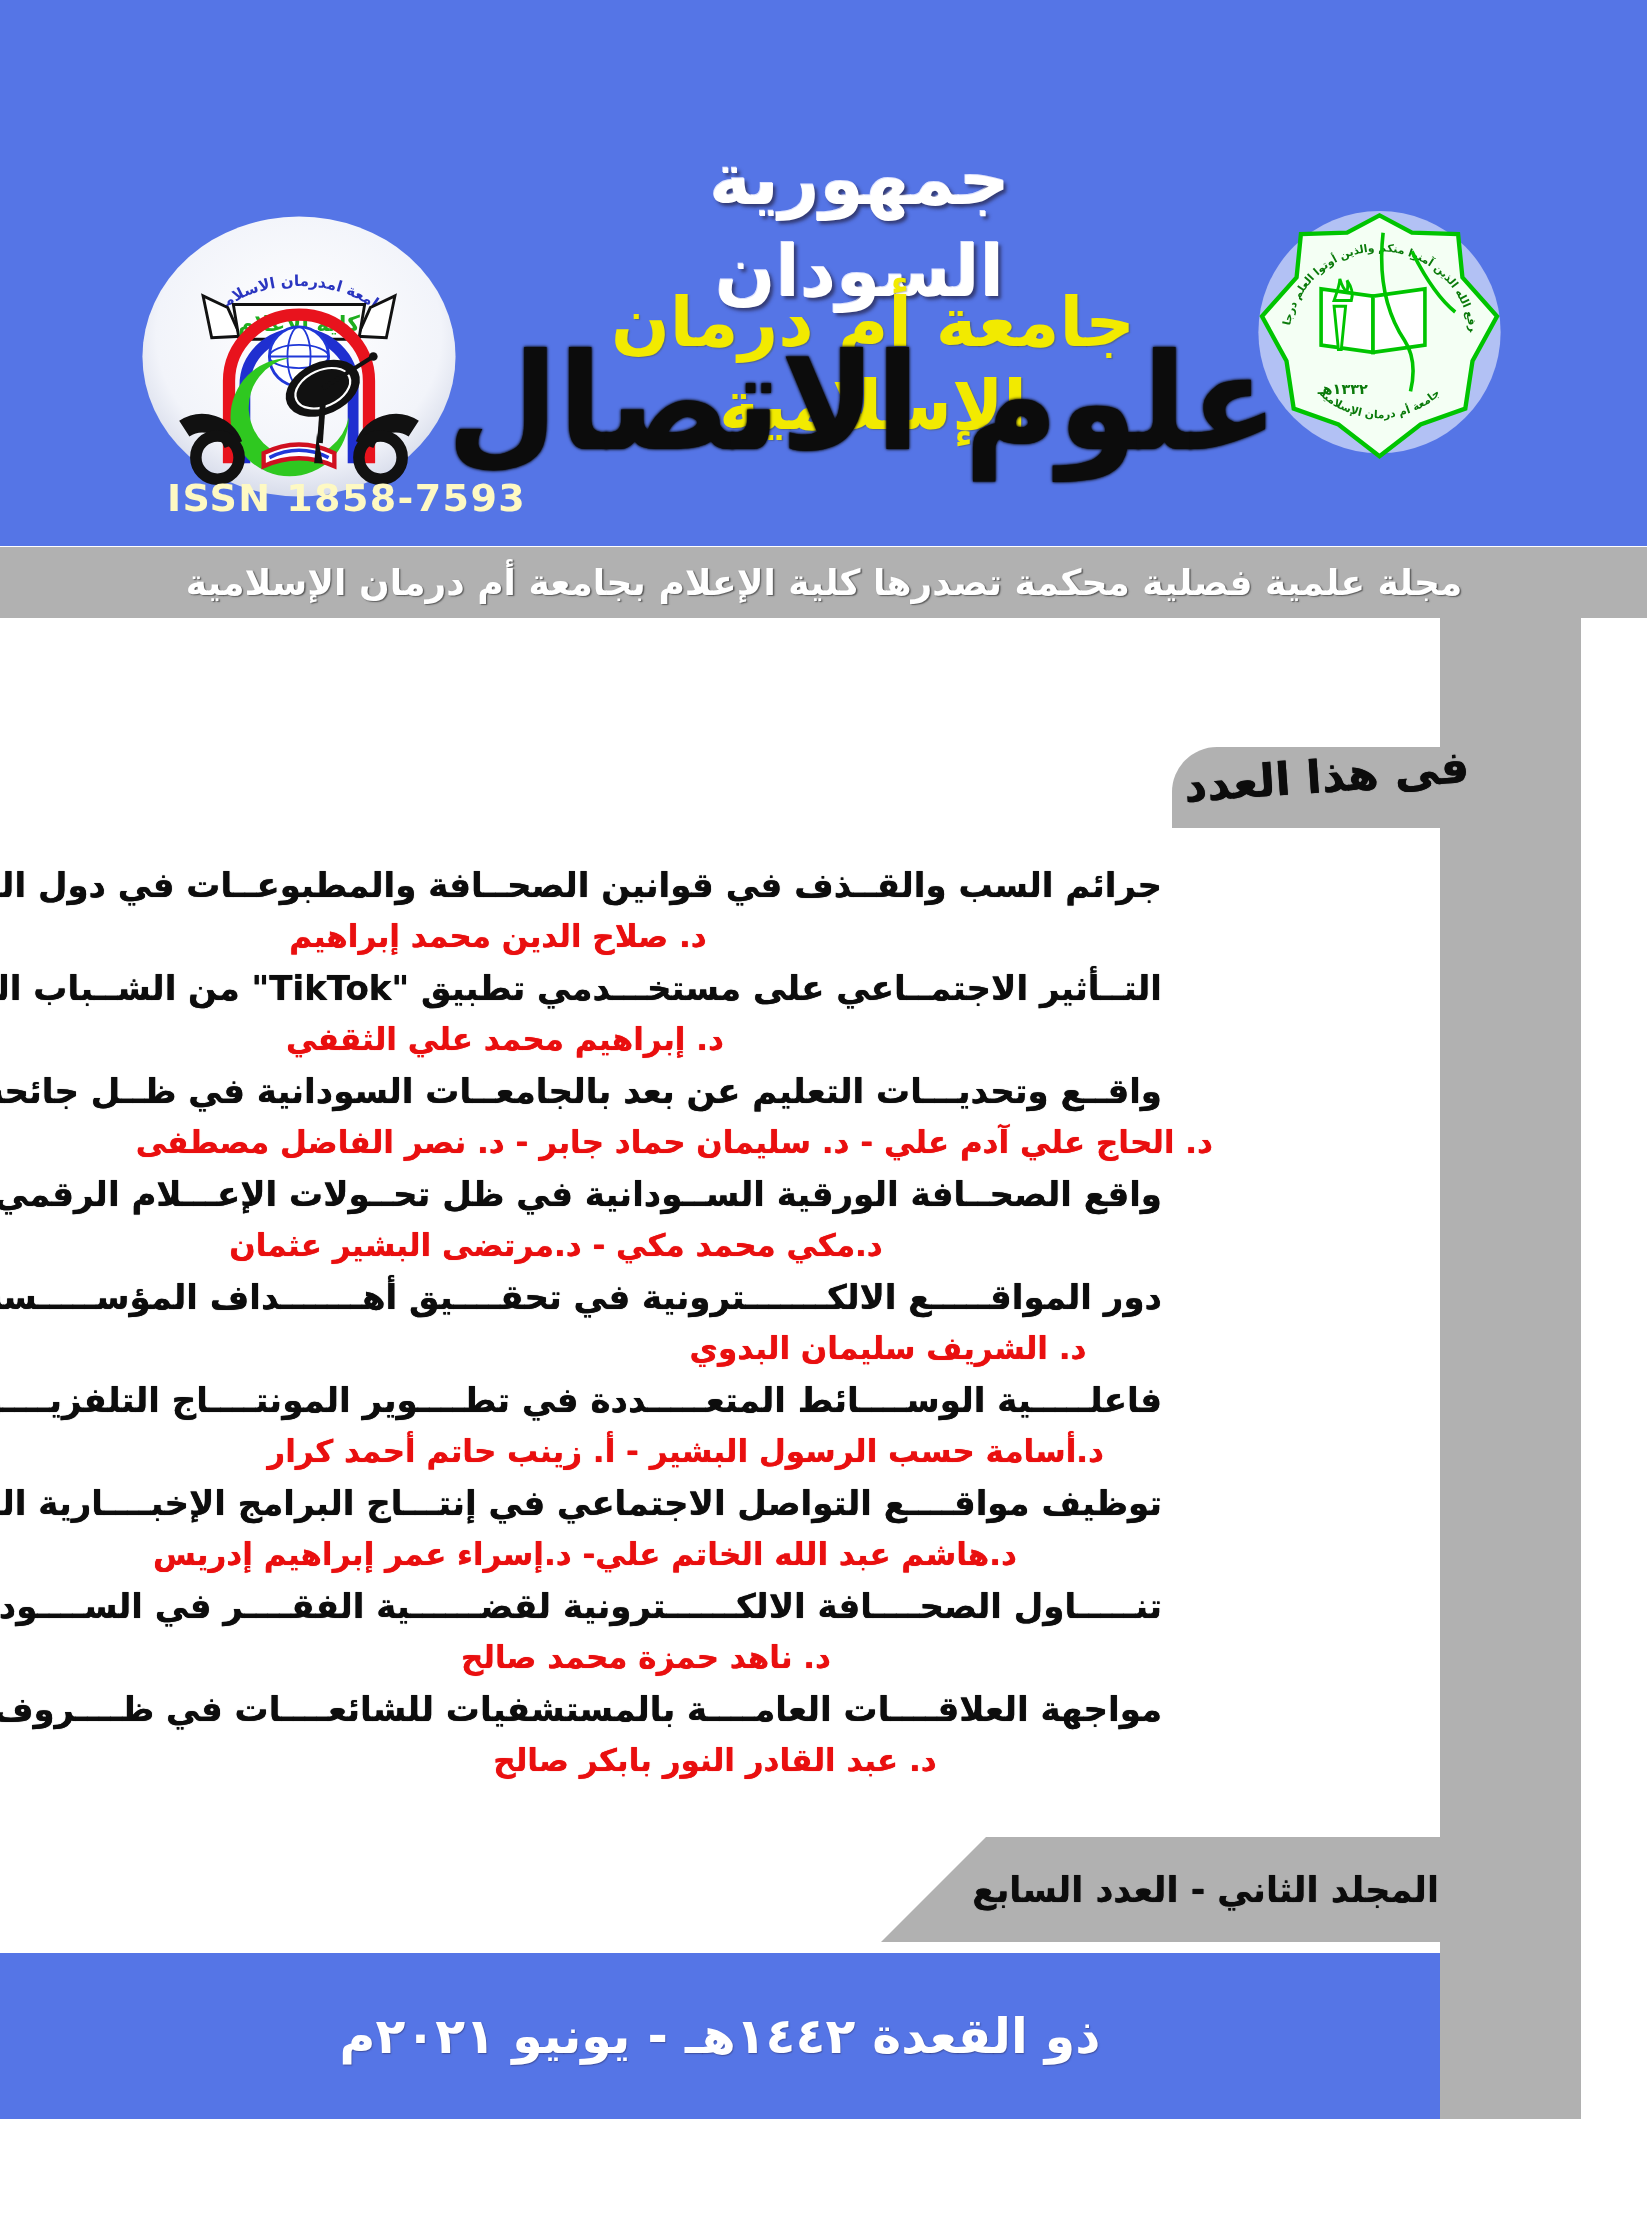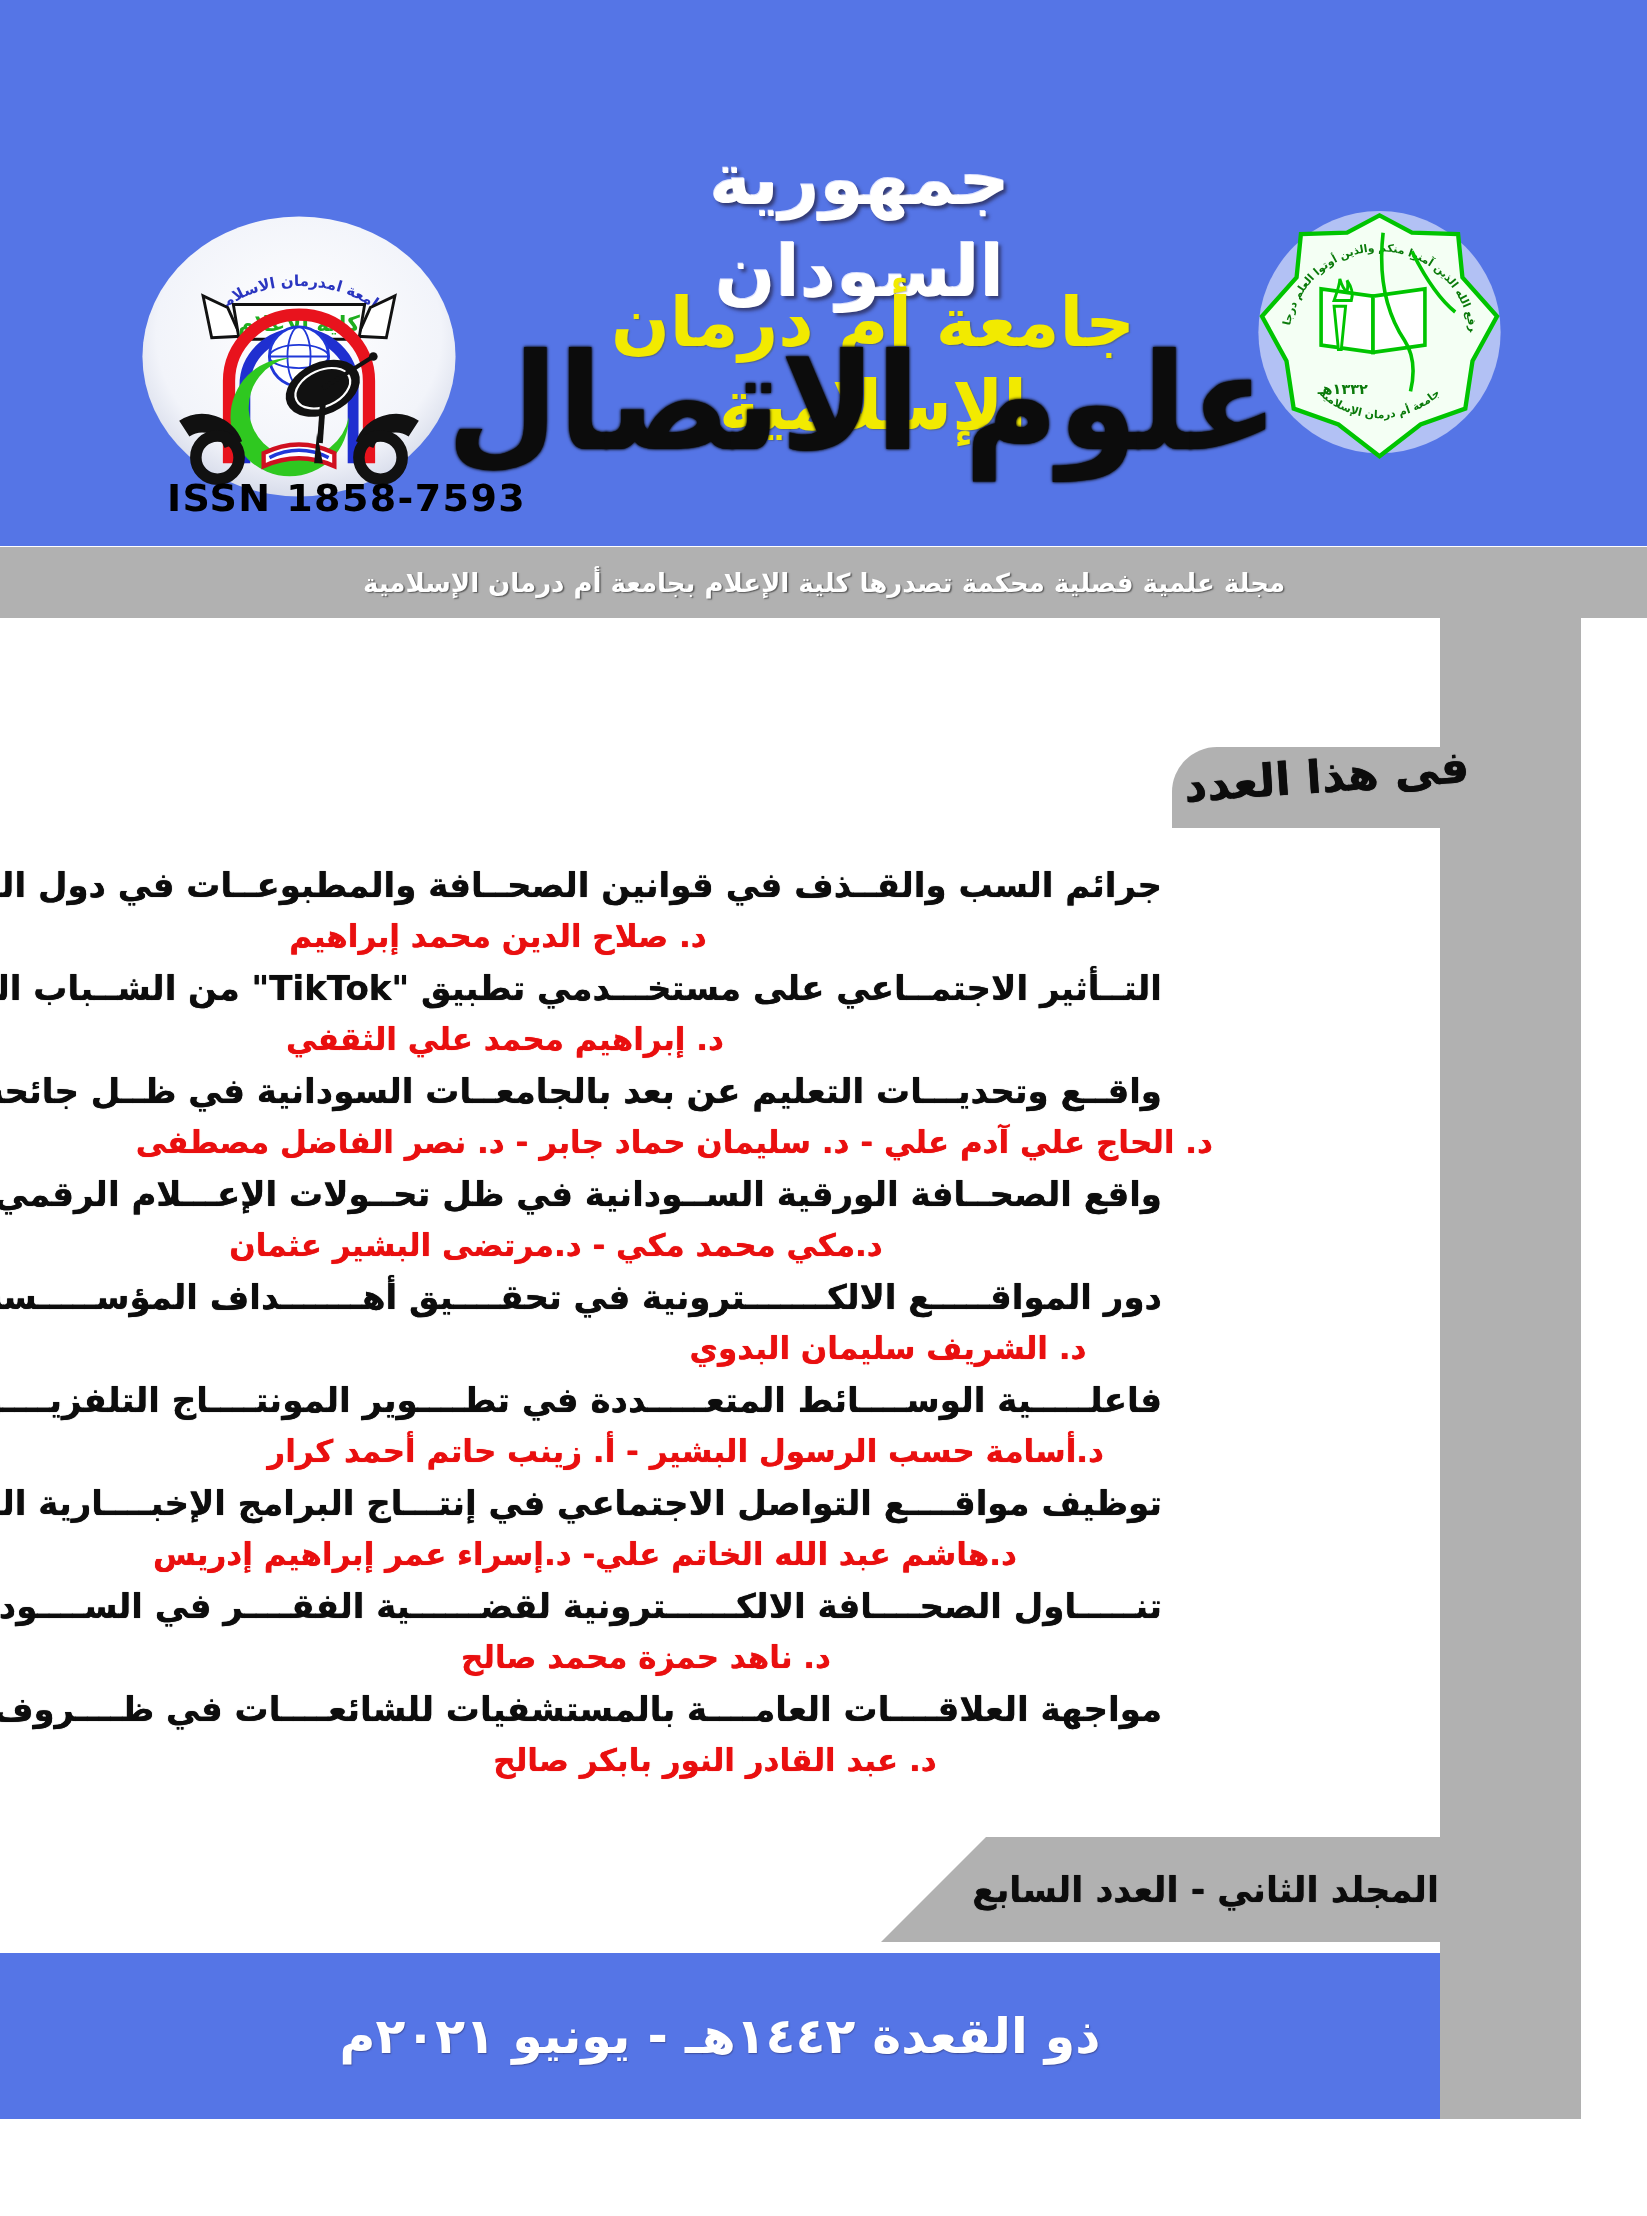--- a/index.html
+++ b/index.html
@@ -19,32 +19,32 @@
     color:#f2ea00;font-size:69px;font-weight:bold;line-height:1.2;direction:rtl;
     text-shadow:1.4px 1.4px 1.4px rgba(70,70,0,.35);
   }
   .journal-title{
     position:absolute;left:433px;top:333px;width:859px;text-align:center;
     color:#0c0c0c;font-size:128px;font-weight:bold;line-height:1.1;direction:rtl;
     text-shadow:0 0 2.2px #0c0c0c,0 0 3.6px #0c0c0c;
     transform:scaleY(1.05);
   }
   .issn{
-    position:absolute;left:167px;top:476px;color:#000000;
+    position:absolute;left:167px;top:476px;color:#fef9c3;
     font-size:38px;font-weight:bold;letter-spacing:1.4px;
   }
   .logo-left{position:absolute;left:141px;top:215px;width:316px;height:283px;}
   .logo-right{position:absolute;left:1249px;top:208px;width:261px;height:257px;}
   
   .subtitle-band{
     position:absolute;left:0;top:547px;width:1648px;height:71px;background:#b1b1b1;
     display:flex;align-items:center;justify-content:center;
   }
   .subtitle-band .txt{
-    color:#ffffff;font-size:26px;font-weight:bold;direction:rtl;
+    color:#ffffff;font-size:36px;font-weight:bold;direction:rtl;
     text-shadow:1.4px 1.4px 1.4px rgba(80,80,80,.9);
   }
   
   .side-rail{position:absolute;left:1440px;top:618px;width:141px;height:1501px;background:#b1b1b1;}
   .issue-banner{
     position:absolute;left:1172px;top:747px;width:408px;height:81px;background:#b1b1b1;
     border-top-left-radius:45px;
   }
   .issue-banner .txt{
     position:absolute;left:11.5px;top:13px;color:#0c0c0c;font-size:45px;font-weight:bold;

